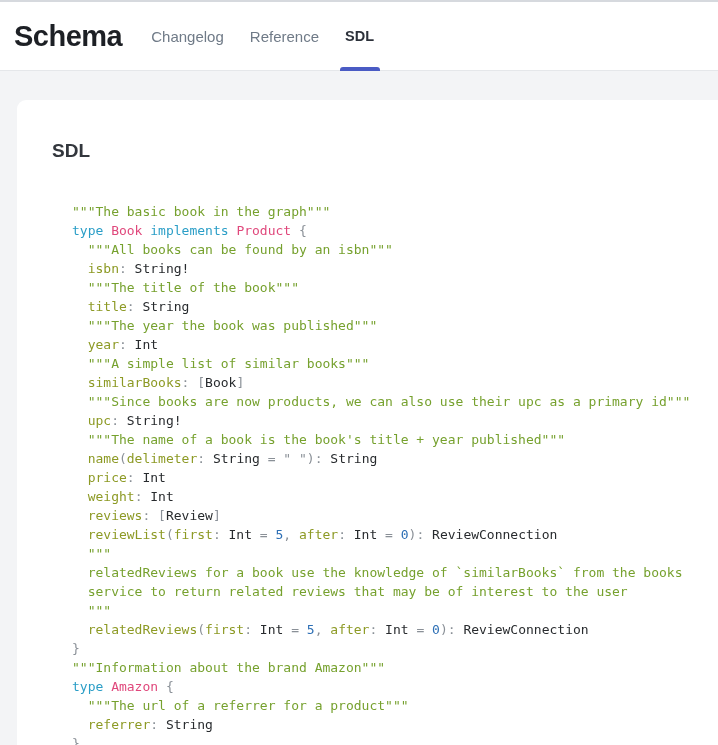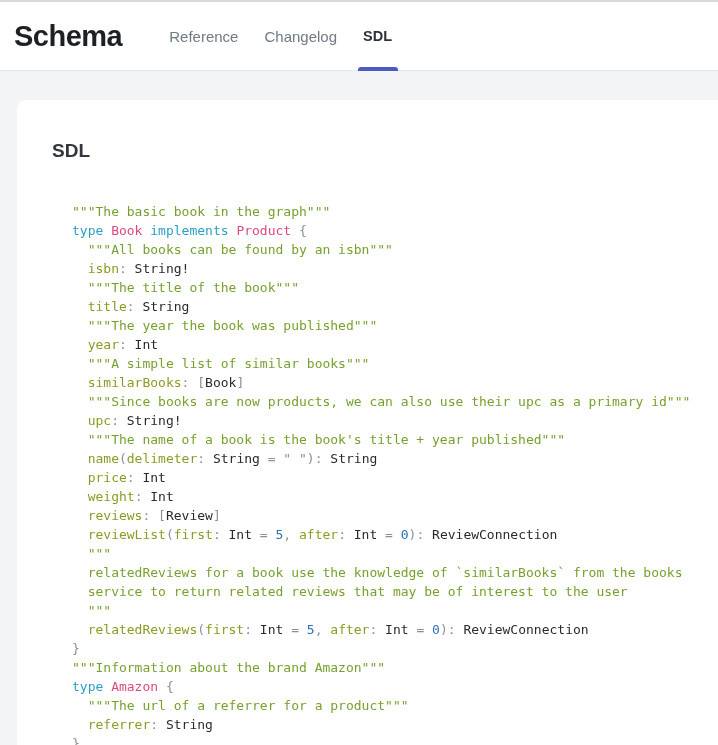--- a/index.html
+++ b/index.html
@@ -18,21 +18,21 @@
     display: flex;
     align-items: center;
     padding-left: 14px;
     position: relative;
   }
   .page-title {
     font-size: 29px;
     font-weight: 700;
     color: #1d2025;
     letter-spacing: -0.5px;
-    margin-right: 34px;
+    margin-right: 16px;
   }
   .tab-bar {
     display: flex;
     align-items: center;
     height: 100%;
   }
   .tab {
     position: relative;
     height: 100%;
     display: flex;
@@ -88,24 +88,24 @@
   }
   .code-line { height: 19px; }
 </style>
 </head>
 <body>
 
 <div class="header">
   <h1 class="page-title">Schema</h1>
   <nav class="tab-bar">
     <div class="tab">
-      <span>Reference</span>
+      <span>Changelog</span>
     </div>
     <div class="tab">
-      <span>Changelog</span>
+      <span>Reference</span>
     </div>
     <div class="tab active">
       <span>SDL</span>
       <span class="tab-underline" style="background: rgb(74, 91, 196);"></span>
     </div>
   </nav>
 </div>
 
 <div class="main">
   <div class="card">

